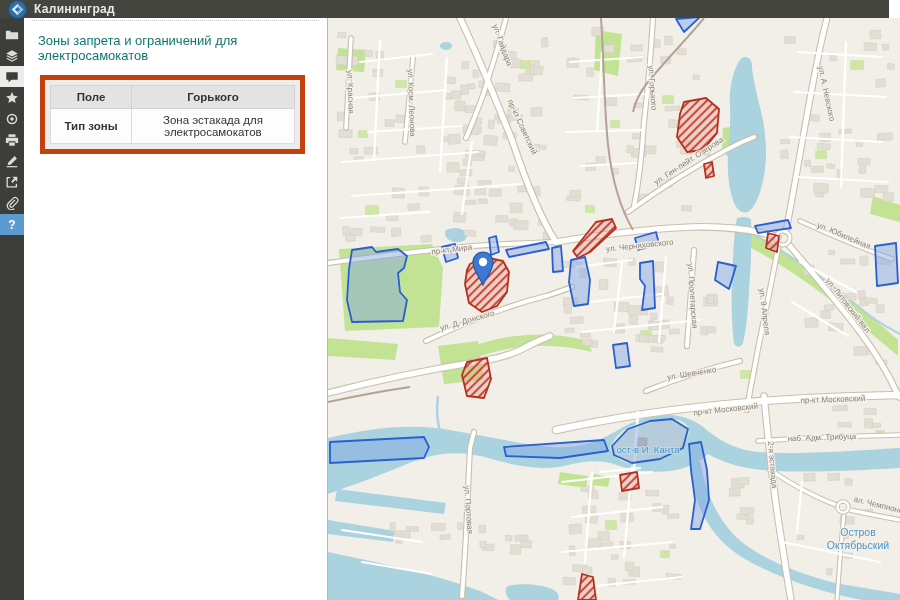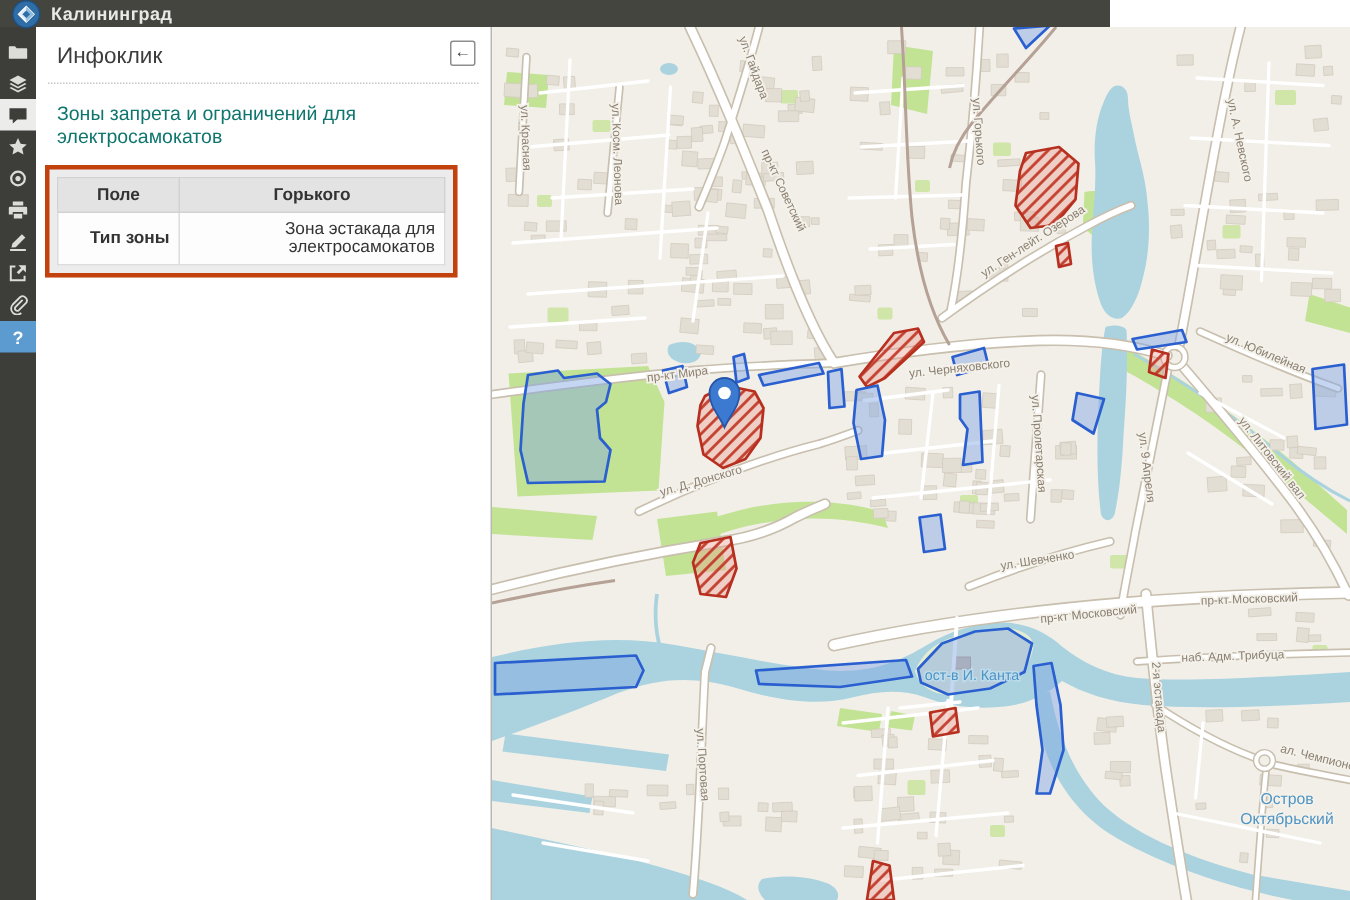--- a/index.html
+++ b/index.html
@@ -1,44 +1,44 @@
 <!DOCTYPE html>
 <html><head>
 <meta charset="utf-8">
 <style>
   html,body{margin:0;padding:0;background:#777;}
   #app{position:relative;width:900px;height:600px;overflow:hidden;
        font-family:"Liberation Sans",sans-serif;background:#fff;}
   
-  #hdr{position:absolute;left:0;top:0;width:740px;height:18px;background:#45453f;z-index:30;}
+  #hdr{position:absolute;left:0;top:0;width:889px;height:18px;background:#45453f;z-index:30;}
   #hdr .logo{position:absolute;left:9px;top:1px;width:17px;height:17px;border-radius:50%;
              background:#2e6da6;box-shadow:0 0 0 1px #1f4f7c;display:flex;align-items:center;justify-content:center;}
   #hdr .title{position:absolute;left:34px;top:2px;font-size:12px;font-weight:bold;color:#e9e9e6;letter-spacing:.3px;}
   
   #tbar{position:absolute;left:0;top:18px;bottom:0;width:24px;background:#3d3d39;z-index:20;padding-top:6px;box-sizing:border-box;}
   #tbar .btn{width:24px;height:21px;display:flex;align-items:center;justify-content:center;
              color:#dcdcd8;cursor:pointer;}
   #tbar .btn svg{width:14px;height:14px;display:block;}
   #tbar .btn.active{background:#ececea;color:#3d3d39;}
   #tbar .btn.help{background:#5b9bd0;color:#fff;margin-top:1px;}
   #tbar .btn .q{font-size:12px;font-weight:bold;}
   
   #panel{position:absolute;left:24px;top:18px;bottom:0;width:304px;background:#fff;
          border-right:1px solid #b9b9b4;box-sizing:border-box;z-index:10;}
   .panel-head{position:relative;padding:11px 12px 7px 14px;font-size:15px;color:#3c3c3c;}
   .backbtn{position:absolute;right:10px;top:9px;width:17px;height:17px;background:#fff;
            border:1px solid #8d8d8d;border-radius:2px;font-size:11px;line-height:15px;
            text-align:center;color:#444;padding:0;cursor:pointer;}
   .panel-sep{border-bottom:1px dotted #c6c6c3;margin:2px 8px 0 8px;}
   .panel-heading{padding:12px 14px 10px 14px;font-size:13px;color:#0f766e;}
-  .table-wrap{margin:2px 22px 0 6px;background:#ececec;border:3px solid #c2410c;padding:5px;}
+  .table-wrap{margin:2px 22px 0 16px;background:#ececec;border:5px solid #c2410c;padding:5px;}
   .table-wrap table{width:100%;border-collapse:collapse;font-size:11.5px;background:#fdfdfd;}
   .table-wrap th{background:#e3e3e3;border:1px solid #d2d2d2;font-weight:bold;color:#333;
                  padding:5px 6px;text-align:center;}
-  .table-wrap td{border:1px solid #dcdcdc;color:#333;padding:5px 6px;text-align:right;}
+  .table-wrap td{border:1px solid #dcdcdc;color:#333;padding:5px 6px;text-align:center;}
   .table-wrap td.key{font-weight:bold;width:68px;}
   
   #map{position:absolute;left:328px;top:18px;width:572px;height:582px;background:#f2efe9;cursor:default;}
   #map svg{display:block;}
   text.street{font-size:8px;fill:#8b8072;paint-order:stroke;stroke:#f4f1ea;stroke-width:2.4px;}
   text.water-lbl{fill:#4d94c4;paint-order:stroke;stroke:#bfdcec;stroke-width:2px;}
   text.place-lbl{fill:#4d94c4;paint-order:stroke;stroke:#f4f1ea;stroke-width:2.4px;}
   .zone{stroke-linejoin:round;}
 </style>
 </head>
@@ -109,24 +109,20 @@
         <svg viewBox="0 0 16 16" fill="none" stroke="currentColor" stroke-width="1.4">
           <path d="M11.5 4.5 6 10a1.8 1.8 0 0 0 2.5 2.5l5.5-5.5a3.2 3.2 0 0 0-4.5-4.5L4 8a4.6 4.6 0 0 0 6.5 6.5"></path>
         </svg>
       </div>
       <div class="btn help">
         <span class="q">?</span>
       </div>
     </nav>
 
   <aside id="panel">
-    <div class="panel-head">
-      <span>Инфоклик</span>
-      <button class="backbtn">←</button>
-    </div>
     <div class="panel-sep"></div>
     <div class="panel-heading">Зоны запрета и ограничений для электросамокатов</div>
     <div class="table-wrap">
       <table>
         <thead>
             <tr id="attr-head">
               <th>Поле</th>
               <th>Горького</th>
             </tr>
           </thead>

